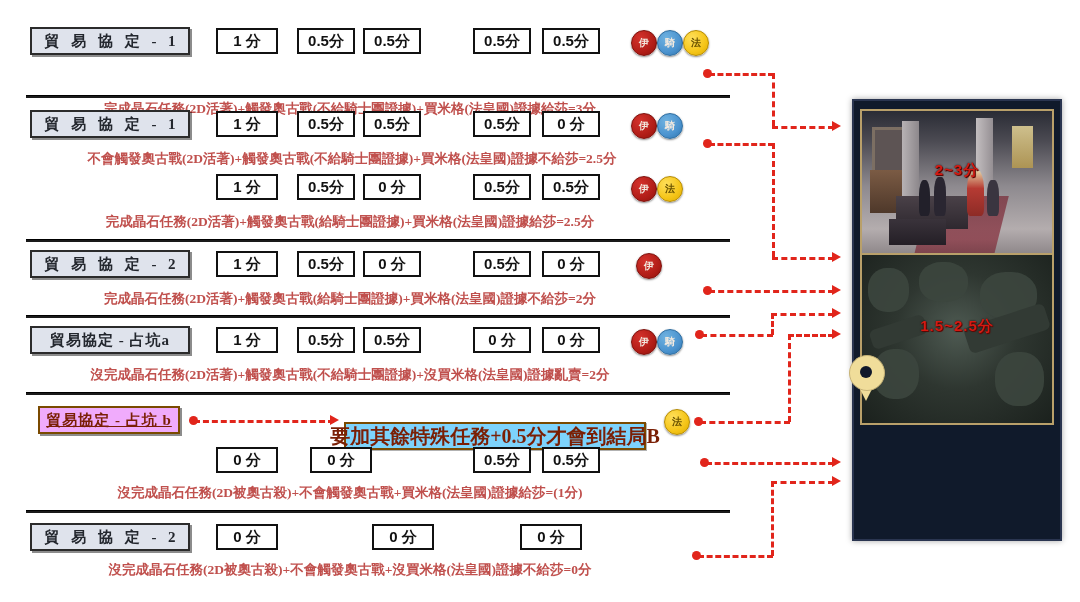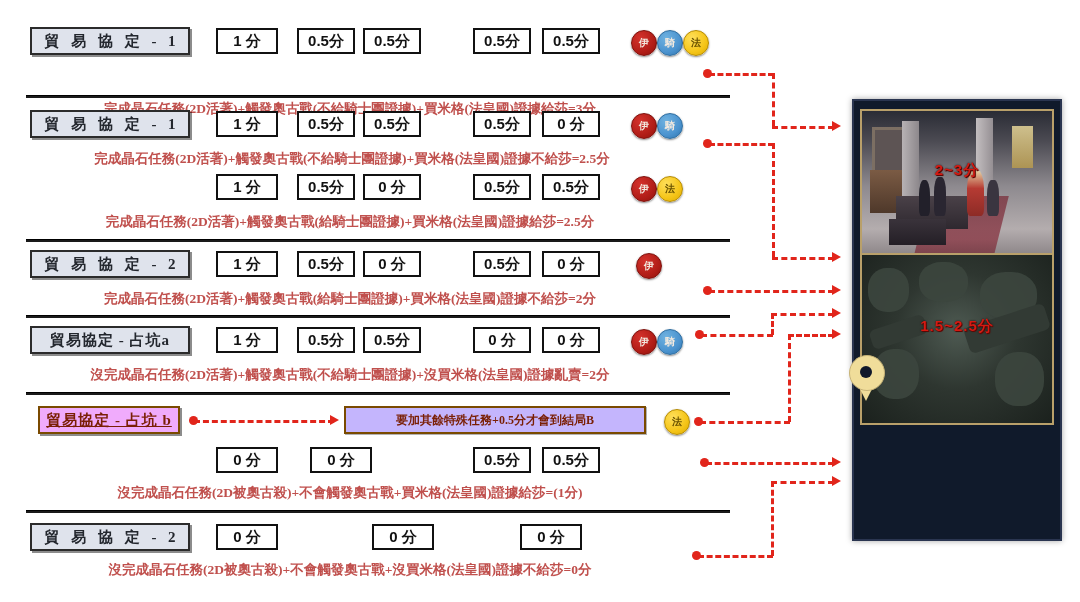--- a/index.html
+++ b/index.html
@@ -72,27 +72,28 @@
     white-space:nowrap;
     font-family:"Liberation Serif","DejaVu Serif",serif;
     text-align:center;
   }
 
   
   .note{
     position:absolute;
     box-sizing:border-box;
     display:flex;align-items:center;justify-content:center;
-    background:#c4b5fd;
+    background:#7dd3fc;
     border:2px solid #7a4a00;
     color:#7a1f05;
     font-weight:700;
-    font-size:12px;
+    font-size:20px;
     white-space:nowrap;
     box-shadow:1px 1px 0 rgba(0,0,0,.3);
+    margin-top:16px;
   }
 
   
   .token{
     position:absolute;
     width:24px;height:24px;border-radius:50%;
     display:flex;align-items:center;justify-content:center;
     font-size:10px;font-weight:700;
     color:#f2e9df;
     font-family:"Liberation Serif","DejaVu Serif",serif;
@@ -241,21 +242,21 @@
 
   <div class="score" style="left:216px;top:111px;width:62px;">1  分</div>
   <div class="score" style="left:297px;top:111px;width:58px;">0.5分</div>
   <div class="score" style="left:363px;top:111px;width:58px;">0.5分</div>
   <div class="score" style="left:473px;top:111px;width:58px;">0.5分</div>
   <div class="score" style="left:542px;top:111px;width:58px;">0  分</div>
 
   <div class="token red" style="left:631px;top:113px;">伊</div>
   <div class="token blue" style="left:657px;top:113px;">騎</div>
 
-  <div class="formula" style="left:22px;top:150px;width:660px;">完成晶石任務(2D活著)+觸發奧古戰(不給騎士團證據)+買米格(法皇國)證據不給莎=2.5分</div>
+  <div class="formula" style="left:22px;top:150px;width:660px;">不會觸發奧古戰(2D活著)+觸發奧古戰(不給騎士團證據)+買米格(法皇國)證據不給莎=2.5分</div>
 
   <div class="score" style="left:216px;top:174px;width:62px;">1  分</div>
   <div class="score" style="left:297px;top:174px;width:58px;">0.5分</div>
   <div class="score" style="left:363px;top:174px;width:58px;">0  分</div>
   <div class="score" style="left:473px;top:174px;width:58px;">0.5分</div>
   <div class="score" style="left:542px;top:174px;width:58px;">0.5分</div>
 
   <div class="token red" style="left:631px;top:176px;">伊</div>
   <div class="token yellow" style="left:657px;top:176px;">法</div>
 

